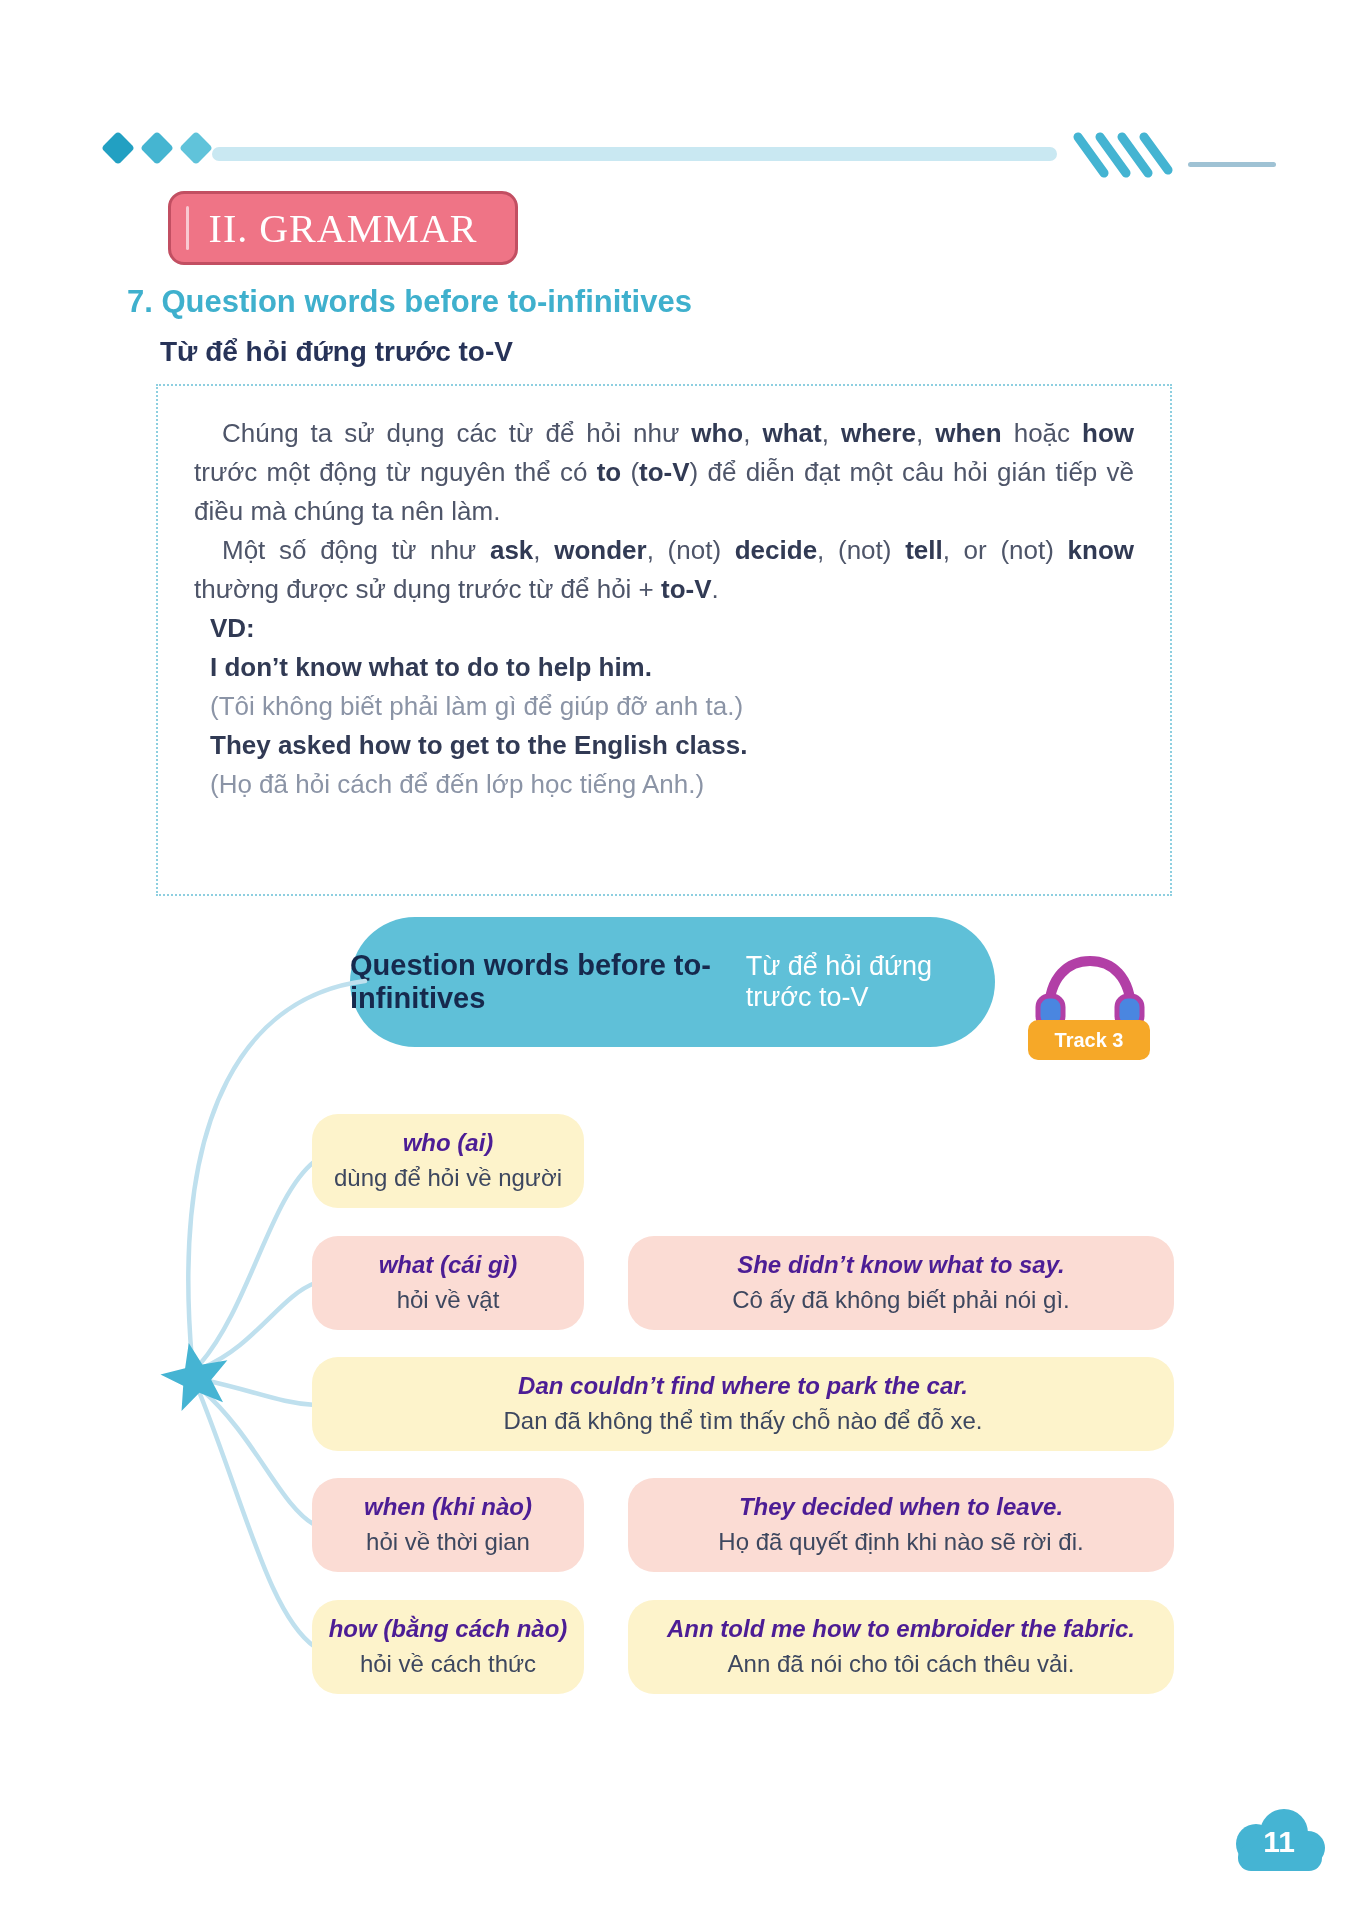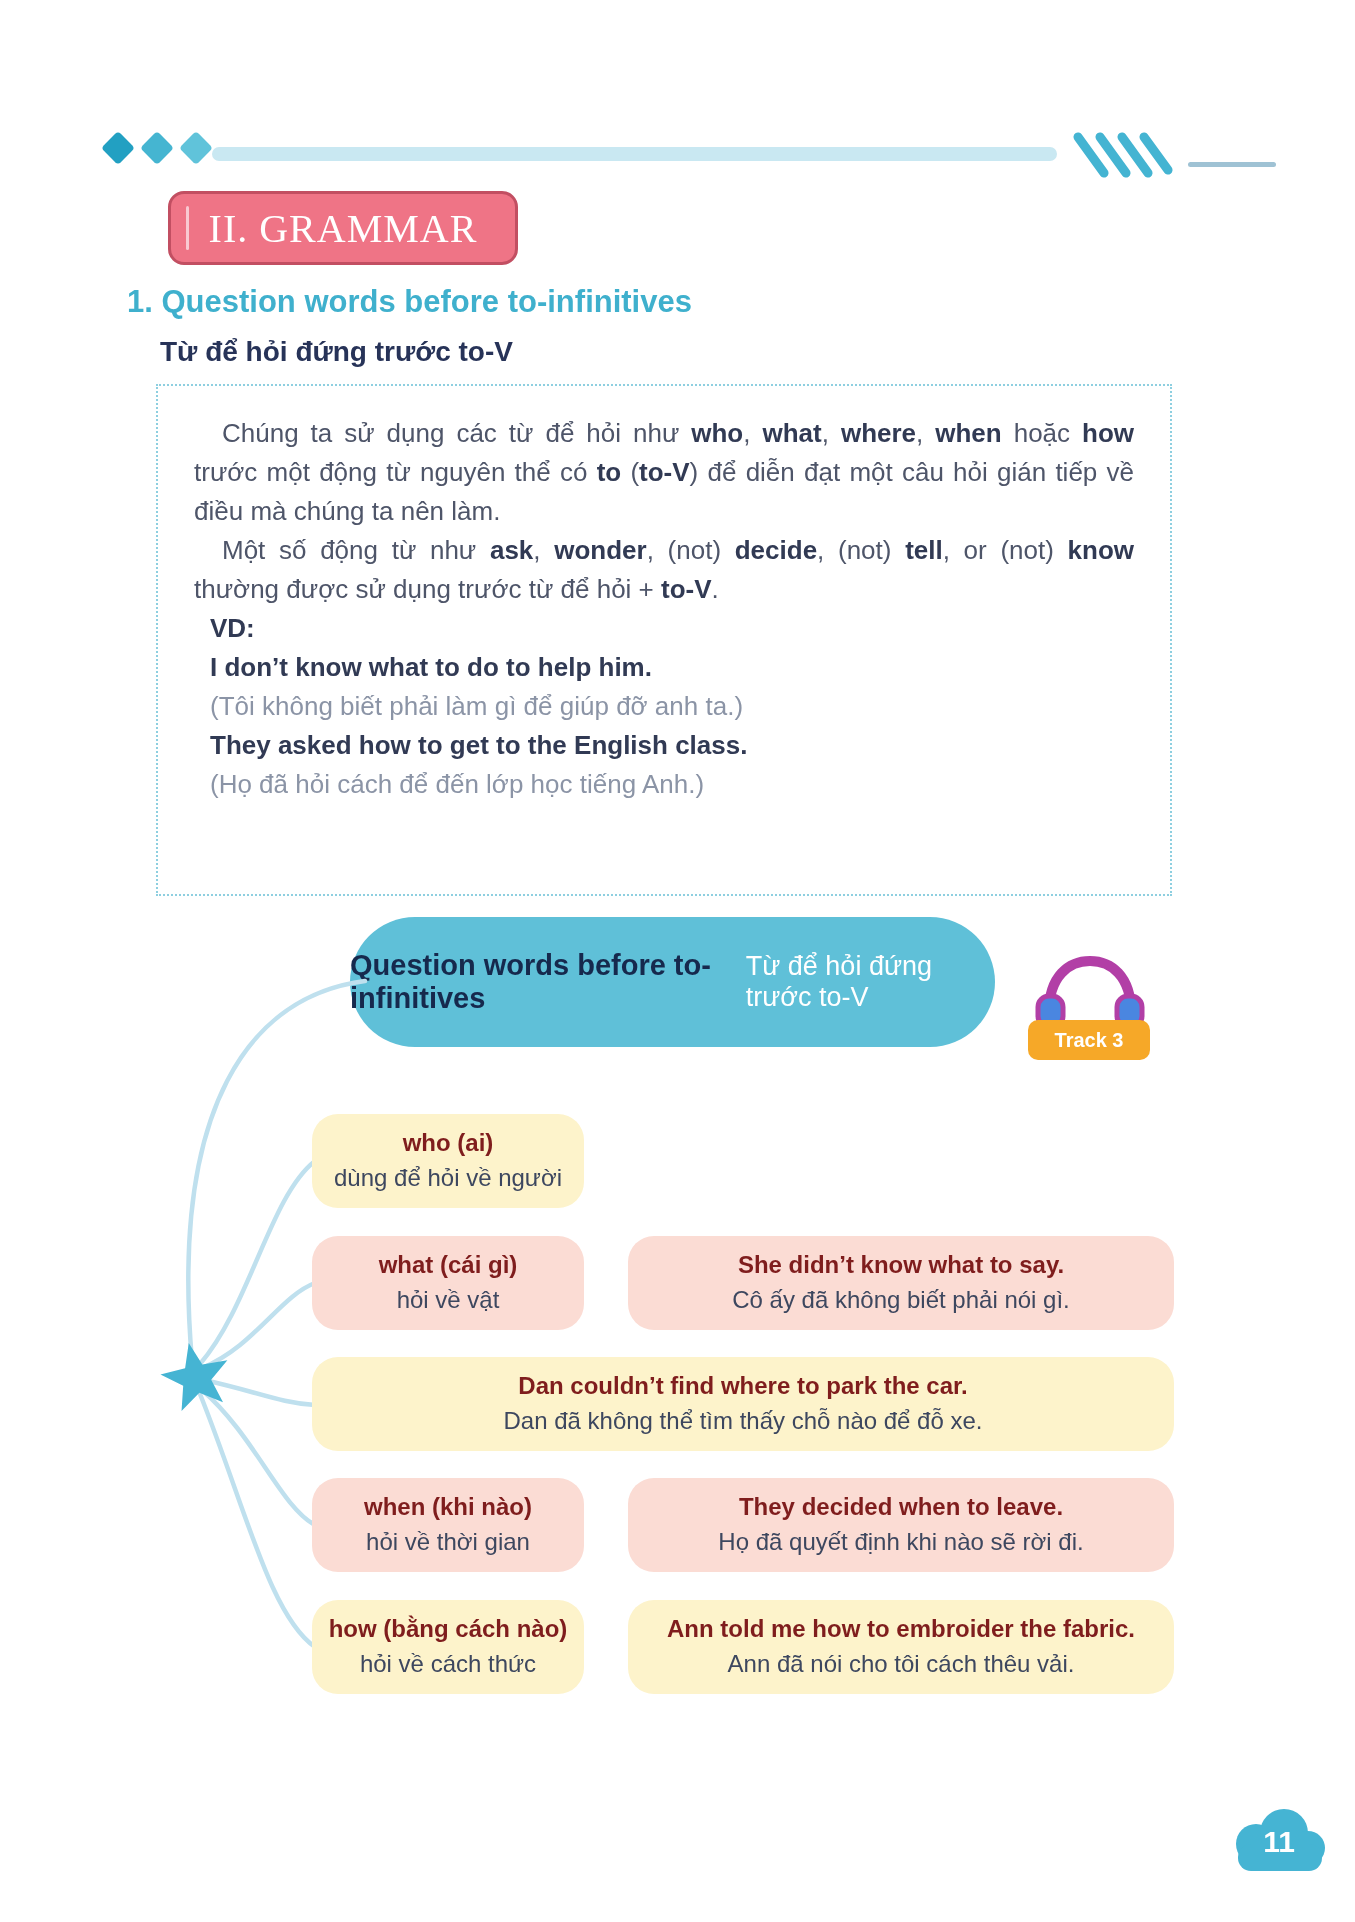--- a/index.html
+++ b/index.html
@@ -70,21 +70,21 @@
 
   .mindmap-rows{position:absolute;left:312px;top:1098px;width:862px;height:582px;}
   .mm-row{position:absolute;left:0;width:100%;display:flex;gap:44px;}
   .mm-row.r1{top:0;} .mm-row.r2{top:122px;} .mm-row.r3{top:243px;} .mm-row.r4{top:364px;} .mm-row.r5{top:486px;border-radius:10px;}
   .term-box{width:272px;min-height:94px;border-radius:26px;display:flex;flex-direction:column;
     align-items:center;justify-content:center;text-align:center;line-height:1.45;font-size:24px;padding:8px 10px;}
   .example-box{flex:1;min-height:94px;border-radius:26px;display:flex;flex-direction:column;
     align-items:center;justify-content:center;text-align:center;line-height:1.45;font-size:24px;padding:8px 14px;}
   .tone-yellow{background:var(--yellow,#fdf3cb);}
   .tone-pink{background:var(--pink,#fbdcd4);}
-  .term,.example{font-weight:700;color:#7f1d1d;}
+  .term,.example{font-weight:700;color:#4c1d95;font-style:italic;}
   .term-desc,.example-trans{color:#3d475f;}
 
   
   .cloud{position:absolute;left:1226px;top:1790px;width:106px;height:72px;}
   .page-number{position:absolute;left:1226px;top:1796px;width:106px;height:60px;display:flex;
     align-items:center;justify-content:center;color:#ffffff;font-weight:700;font-size:30px;}
 </style>
 </head>
 <body>
 
@@ -101,21 +101,21 @@
     <line x1="30" y1="5" x2="56" y2="41" stroke="#44b4d2" stroke-width="9" stroke-linecap="round"></line>
     <line x1="52" y1="5" x2="78" y2="41" stroke="#44b4d2" stroke-width="9" stroke-linecap="round"></line>
     <line x1="74" y1="5" x2="98" y2="38" stroke="#44b4d2" stroke-width="9" stroke-linecap="round"></line>
   </svg>
   <div class="deco-line"></div>
 
   <div class="grammar-badge">
     <span>II. GRAMMAR</span>
   </div>
 
-  <div class="section-title">1. Question words before to-infinitives</div>
+  <div class="section-title">7. Question words before to-infinitives</div>
   <div class="section-subtitle">Từ để hỏi đứng trước to-V</div>
 
   <div class="theory-box">
     <p class="p-body"><span>Chúng ta sử dụng các từ để hỏi như </span><span class="b">who</span><span>, </span><span class="b">what</span><span>, </span><span class="b">where</span><span>, </span><span class="b">when</span><span> hoặc </span><span class="b">how</span><span> trước một động từ nguyên thể có </span><span class="b">to</span><span> (</span><span class="b">to-V</span><span>) để diễn đạt một câu hỏi gián tiếp về điều mà chúng ta nên làm.</span></p>
     <p class="p-body"><span>Một số động từ như </span><span class="b">ask</span><span>, </span><span class="b">wonder</span><span>, (not) </span><span class="b">decide</span><span>, (not) </span><span class="b">tell</span><span>, or (not) </span><span class="b">know</span><span> thường được sử dụng trước từ để hỏi + </span><span class="b">to-V</span><span>.</span></p>
     <p class="p-label"><span class="b">VD:</span></p>
     <p class="p-example"><span class="b">I don’t know what to do to help him.</span></p>
     <p class="p-translation"><span>(Tôi không biết phải làm gì để giúp đỡ anh ta.)</span></p>
     <p class="p-example"><span class="b">They asked how to get to the English class.</span></p>
     <p class="p-translation"><span>(Họ đã hỏi cách để đến lớp học tiếng Anh.)</span></p>

